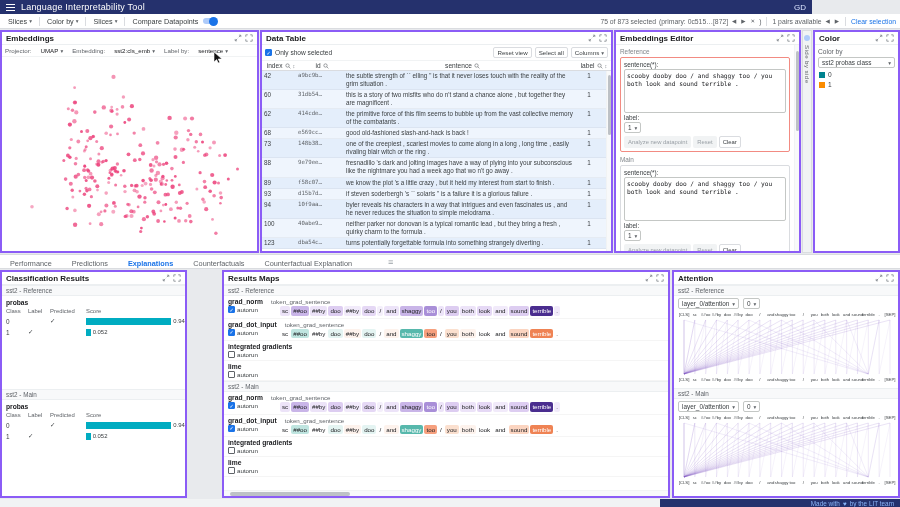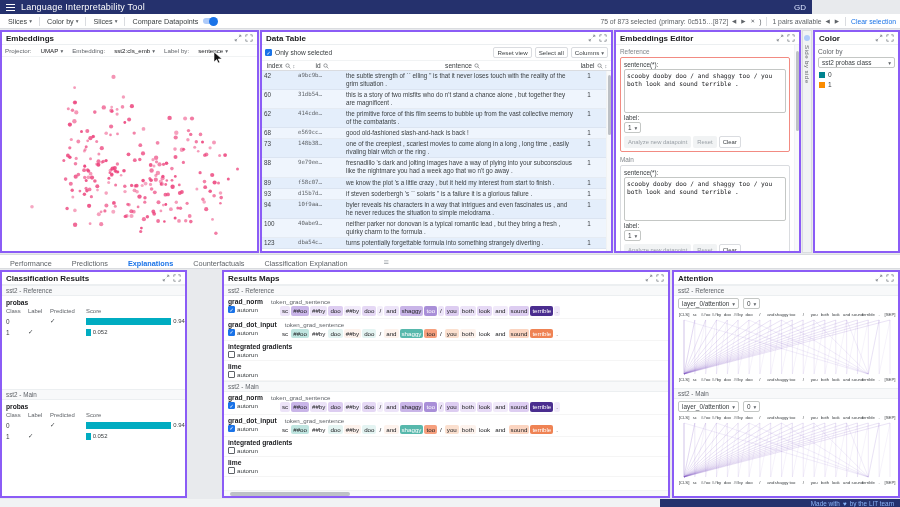--- a/index.html
+++ b/index.html
@@ -688,21 +688,21 @@
         </div>
       </div>
   </div>
 </div>
 
 <div id="tabbar">
   <span class="tab">Performance</span>
   <span class="tab">Predictions</span>
   <span class="tab active">Explanations</span>
   <span class="tab">Counterfactuals</span>
-  <span class="tab">Classification Explanation</span>
+  <span class="tab">Counterfactual Explanation</span>
   <span id="drag-handle">≡</span>
 </div>
 
 <div class="panel" id="p-cls">
   <div class="phead">
     <span class="ptitle">Classification Results</span>
     <span class="picons">
       <span>
           <svg width="8" height="8" viewBox="0 0 10 10">
             <path d="M1.5 8.5 L4 6 M1.5 8.5 V6.2 M1.5 8.5 H3.8 M8.5 1.5 L6 4 M8.5 1.5 H6.2 M8.5 1.5 V3.8" stroke="#80868b" stroke-width="1" fill="none"></path>

